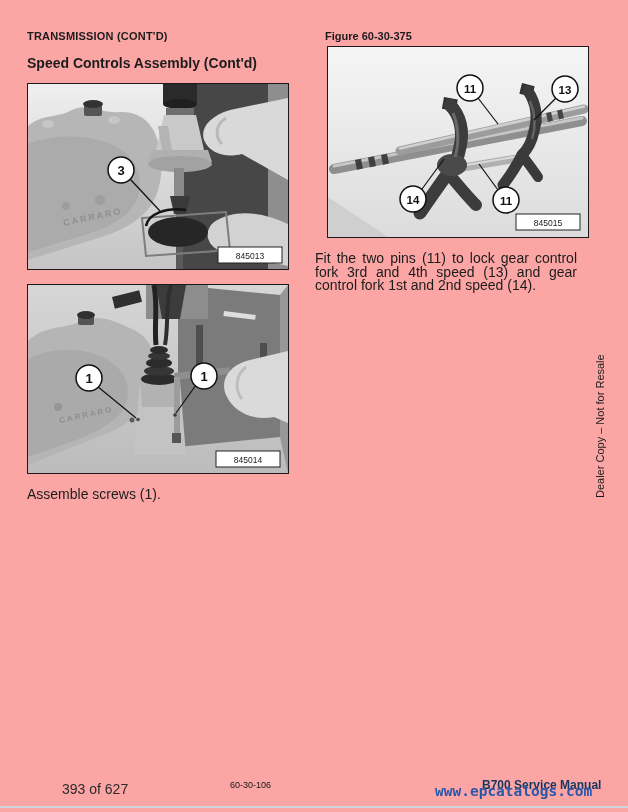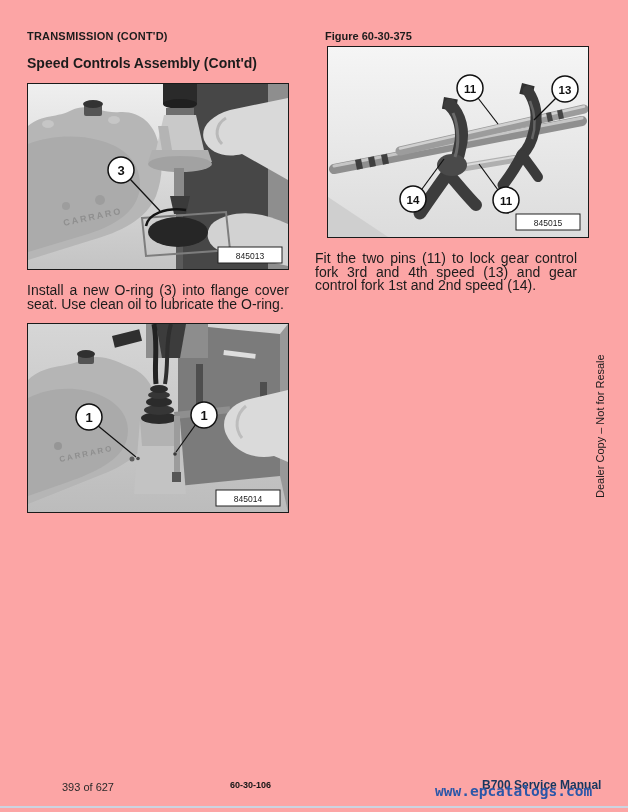--- a/index.html
+++ b/index.html
@@ -28,22 +28,22 @@
     font-size: 14px; line-height: 13.5px; margin: 0 0 12px 0;
     text-align: justify; color: #1c1c1c;
   }
 
   .vertical-note {
     position: absolute; left: 594px; top: 318px; height: 180px;
     writing-mode: vertical-rl; transform: rotate(180deg);
     font-size: 11px; color: #1c1c1c; white-space: nowrap;
   }
 
-  .footer-page-number { position: absolute; left: 62px;  top: 781px; font-size: 11px; color: #2a2a2a; }
-  .footer-section-page{ position: absolute; left: 230px; top: 780px; font-size: 9px; font-weight: bold; color: #151515; }
+  .footer-page-number { position: absolute; left: 62px;  top: 781px; font-size: 14px; color: #2a2a2a; }
+  .footer-section-page{ position: absolute; left: 230px; top: 780px; font-size: 9px; font-weight: normal; color: #151515; }
   .footer-manual-title{ position: absolute; left: 482px; top: 778px; font-size: 12px; font-weight: bold; color: #17365d; z-index: 1; }
   .footer-watermark {
     position: absolute; left: 435px; top: 783px; z-index: 2;
     font-family: "DejaVu Sans Mono", monospace; font-weight: bold;
     font-size: 14.5px; letter-spacing: 0; color: #2b57a8;
   }
   .bottom-rule { position: absolute; left: 0; top: 806px; width: 628px; height: 2px; background: #ccd4e0; }
 </style>
 </head>
 <body>
@@ -107,21 +107,20 @@
           <text x="93" y="91" text-anchor="middle" font-size="13" font-weight="bold" fill="#111" font-family="Liberation Sans, sans-serif">3</text>
         </g>
 
         <g>
           <rect x="190" y="163" width="64" height="16" fill="#fff" stroke="#222" stroke-width="1"></rect>
           <text x="222" y="174.5" text-anchor="middle" font-size="8.5" fill="#222" font-family="Liberation Sans, sans-serif">845013</text>
         </g>
       </svg>
     </div>
 
-    <p class="body-text">Install a new O-ring (3) into flange cover seat. Use clean oil to lubricate the O-ring.</p>
 
 
     <div class="photo" style="height:188px;">
       <svg viewBox="0 0 260 188" width="260" height="188">
         <defs>
           <linearGradient id="g2bg" x1="0" y1="0" x2="0" y2="1">
             <stop offset="0" stop-color="#d6d6d6"></stop>
               <stop offset="1" stop-color="#bcbcbc"></stop>
           </linearGradient>
         </defs>
@@ -182,20 +181,21 @@
           <text x="176" y="96" text-anchor="middle" font-size="13" font-weight="bold" fill="#111" font-family="Liberation Sans, sans-serif">1</text>
         </g>
 
         <g>
           <rect x="188" y="166" width="64" height="16" fill="#fff" stroke="#222" stroke-width="1"></rect>
           <text x="220" y="177.5" text-anchor="middle" font-size="8.5" fill="#222" font-family="Liberation Sans, sans-serif">845014</text>
         </g>
       </svg>
     </div>
 
+    <p class="body-text">Assemble screws (1).</p>
   </div>
 
   <div class="col col-right">
 
     <div class="fig-label">Figure 60-30-375</div>
 
     <div class="photo" style="height:190px;margin-left:12px;">
       <svg viewBox="0 0 260 190" width="260" height="190">
         <defs>
           <linearGradient id="g3bg" x1="0" y1="0" x2="0" y2="1">

